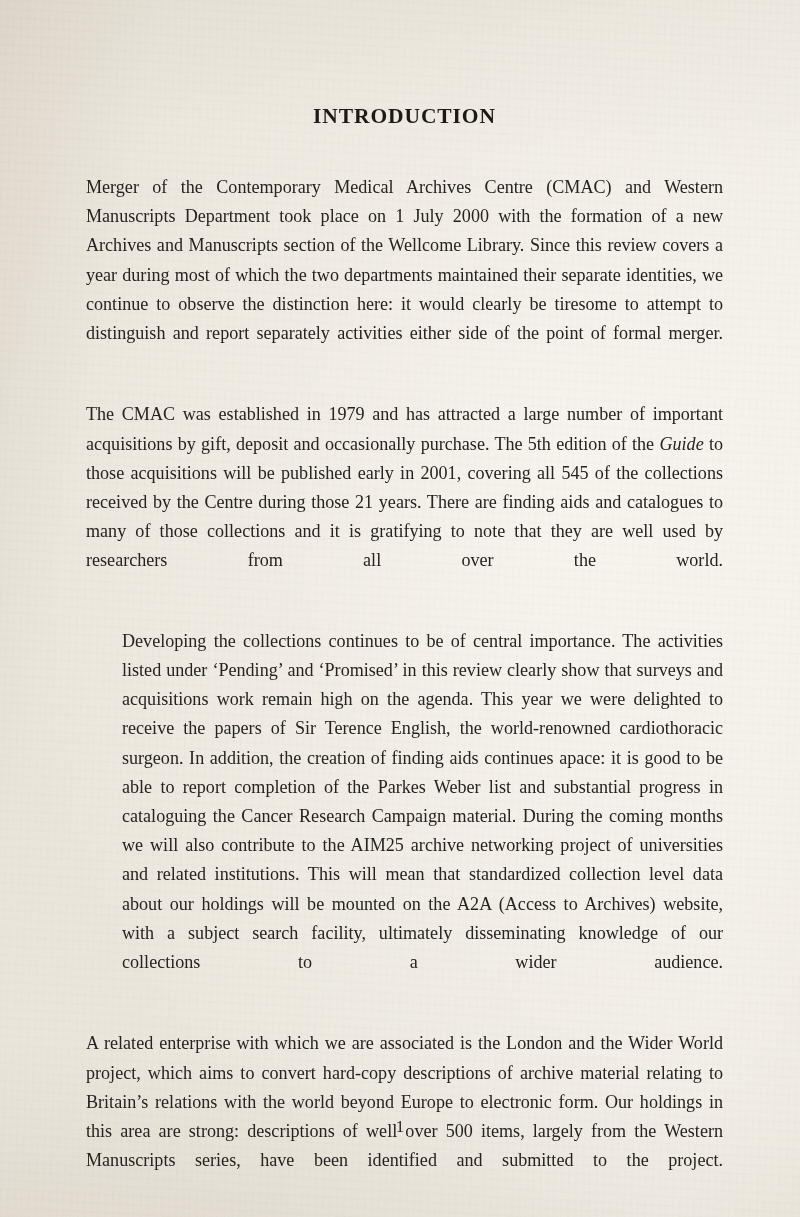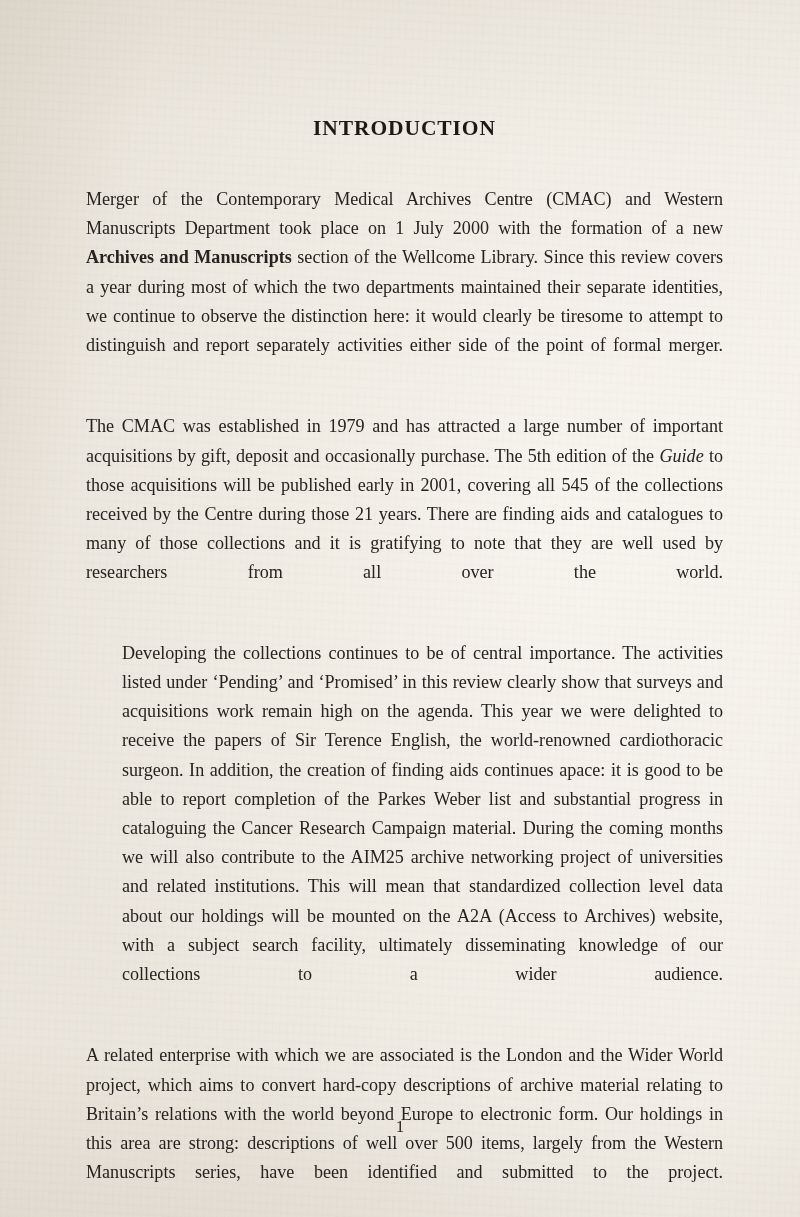--- a/index.html
+++ b/index.html
@@ -48,21 +48,21 @@
       radial-gradient(circle at 84% 71%, rgba(150,140,125,0.26) 0.6px, rgba(0,0,0,0) 1.6px),
       radial-gradient(circle at 22% 86%, rgba(150,140,125,0.22) 0.7px, rgba(0,0,0,0) 1.8px),
       radial-gradient(circle at 71% 37%, rgba(150,140,125,0.18) 0.5px, rgba(0,0,0,0) 1.4px),
       radial-gradient(circle at 49% 93%, rgba(150,140,125,0.20) 0.6px, rgba(0,0,0,0) 1.6px),
       radial-gradient(circle at 9% 64%, rgba(150,140,125,0.20) 0.6px, rgba(0,0,0,0) 1.6px);
   }
 
   .content {
     position: absolute;
     left: 86px;
-    top: 12px;
+    top: 0;
     width: 637px;
   }
 
   .page-heading {
     margin: 0;
     padding-top: 104px;
     font-size: 21.5px;
     font-weight: 700;
     letter-spacing: 0.9px;
     text-align: center;
@@ -91,21 +91,21 @@
   p.para.tight-3 { margin-bottom: 23px; margin-left: 36px; }
 
   
   p.para::after {
     content: "";
     display: inline-block;
     width: 100%;
     height: 0;
   }
 
-  b.strong { font-weight: 700; }
+  b.strong { font-weight: 400; }
   i.em { }
 
   .folio {
     position: absolute;
     left: 0;
     right: 0;
     top: 1118px;
     text-align: center;
     font-size: 17px;
     line-height: 1;

